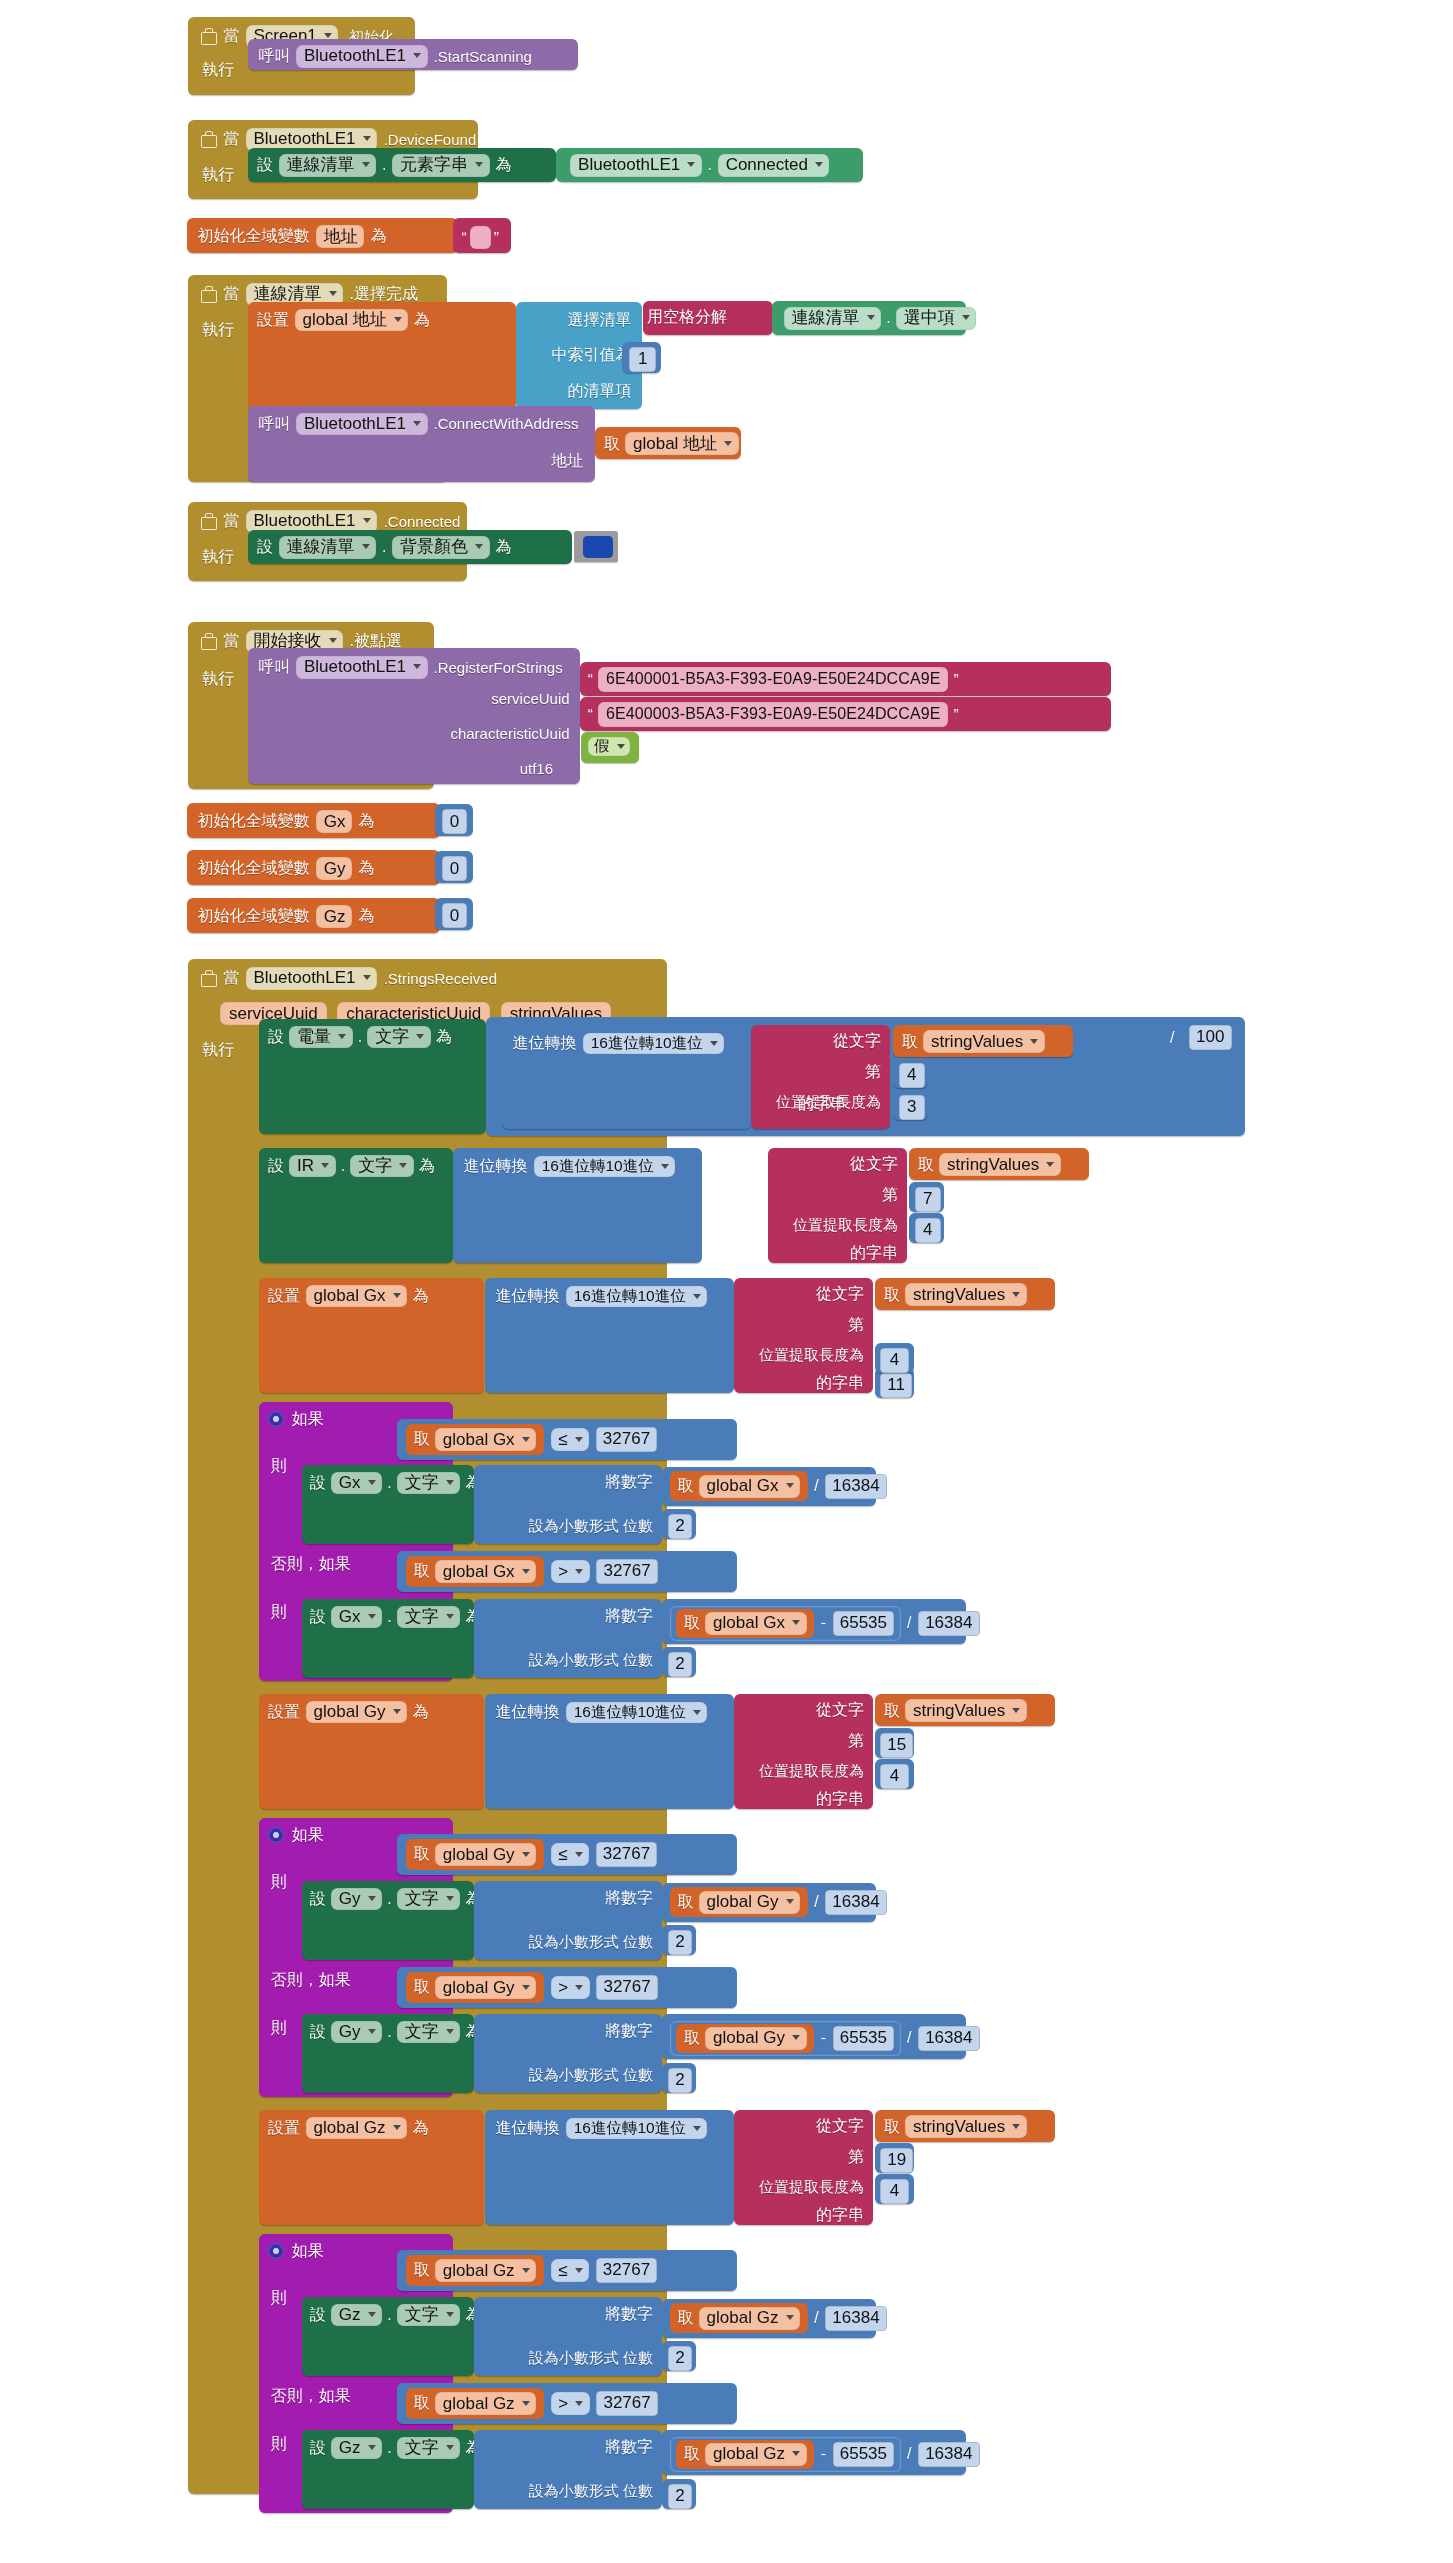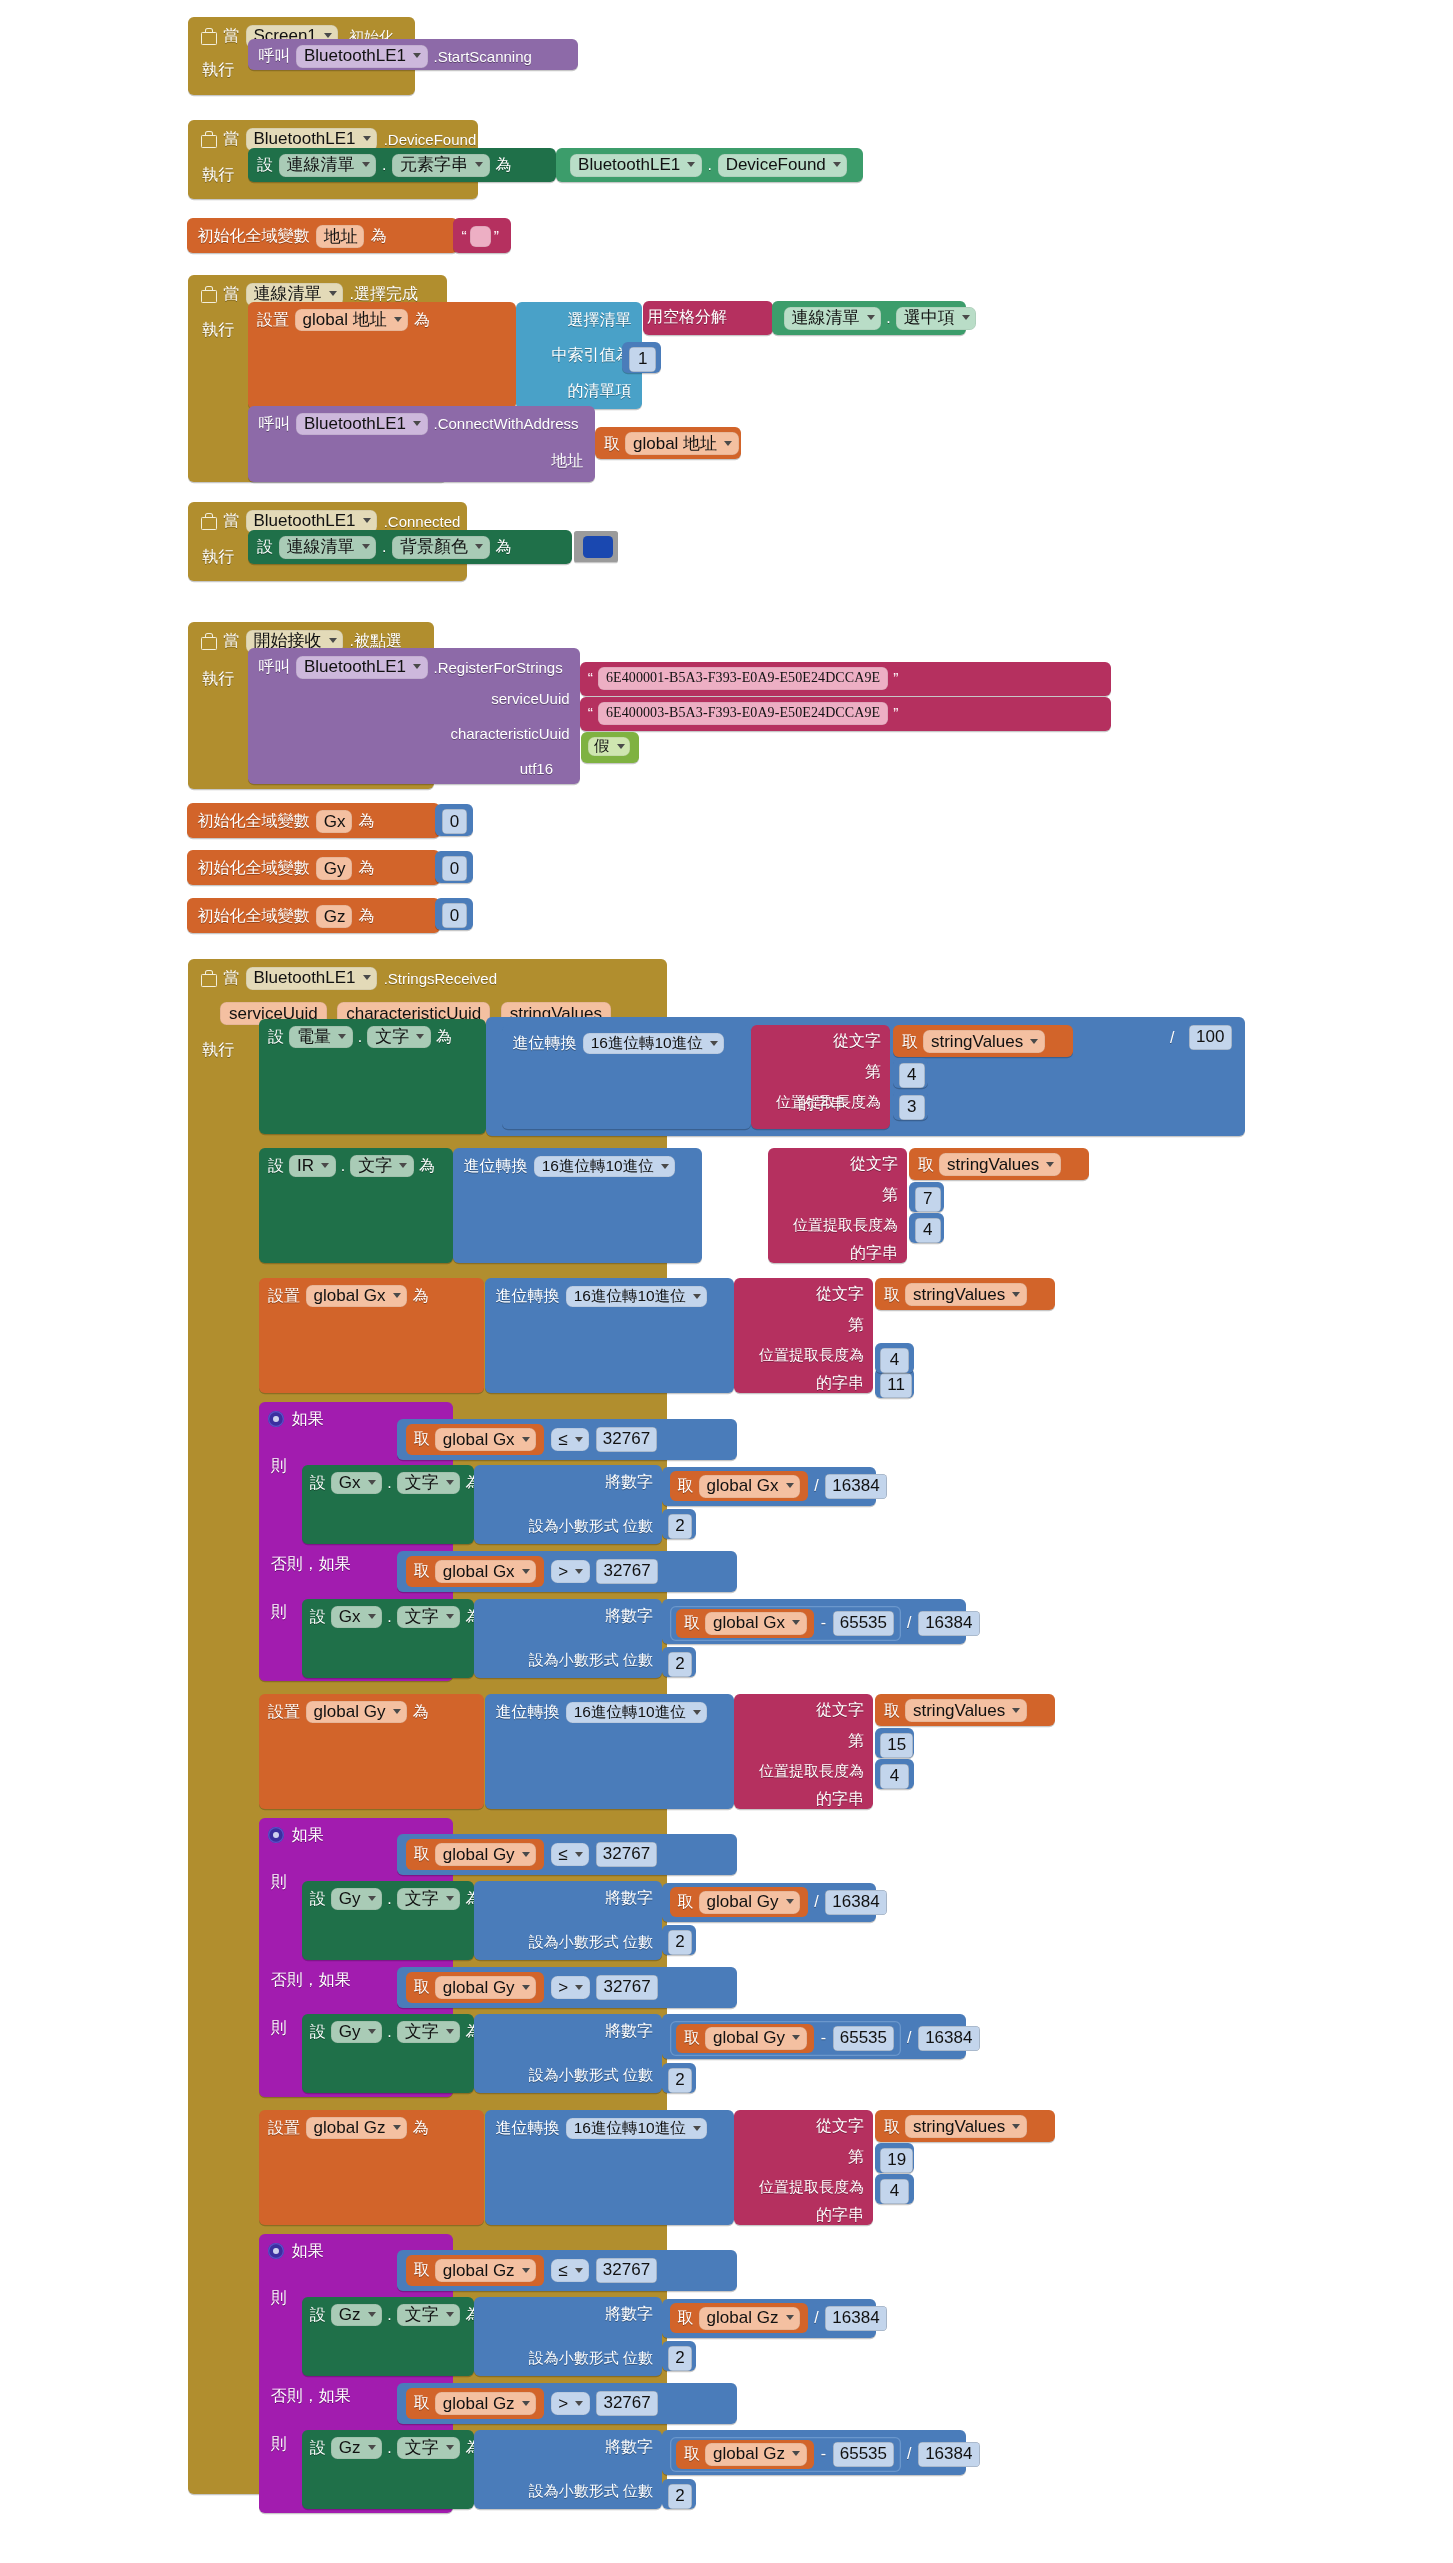--- a/index.html
+++ b/index.html
@@ -43,23 +43,23 @@
   .c-text    {background:#b5305f;}
   .c-ctrl    {background:#a21caf;}           
   .c-logic   {background:#7fb241;}           
   .c-logic-f {background:#cfe6b0;}
   .c-list    {background:#49a1c8;}           
   .c-colorw  {background:#9b9b9b;}
 
   
   .q{color:#fff;font-size:15.5px;}
 
-  .strfld{background:#edafc4;border-radius:5.8px;color:#111;font-size:14px;
+  .strfld{background:#edafc4;border-radius:5.8px;color:#111;font-size:16px;
           padding:3.2px 7.8px;white-space:nowrap;letter-spacing:0.1px;
-          box-shadow:inset 0 0 0 0.6px rgba(0,0,0,.10);font-family:Liberation Serif, serif;}
+          box-shadow:inset 0 0 0 0.6px rgba(0,0,0,.10);}
 
   .numfld{background:#c3d5ec;border-radius:4.5px;color:#111;font-size:17px;
           padding:2.6px 7.1px;white-space:nowrap;text-align:center;
           box-shadow:inset 0 0 0 0.6px rgba(0,0,0,.25);}
 
   .gear{width:16px;height:16px;border-radius:50%;background:#3b2fa0;
         position:relative;box-shadow:inset 0 0 0 1.3px #5b50c8;}
   .gear:after{content:"";position:absolute;left:50%;top:50%;
         width:5.8px;height:5.8px;margin:-2.9px 0 0 -2.9px;border-radius:50%;
         background:#cfd2ef;}
@@ -131,21 +131,21 @@
   </div>
 </div>
 <div class="blk c-get" style="left:556px;top:148px;width:307px;height:34px;">
   <div class="row" style="position:absolute;left:14.3px;top:5.8px;gap:5.8px;">
     <span class="fld c-get-f">
       <span>BluetoothLE1</span>
           <span class="caret"></span>
     </span>
     <span class="lbl">.</span>
     <span class="fld c-get-f">
-      <span>DeviceFound</span>
+      <span>Connected</span>
           <span class="caret"></span>
     </span>
   </div>
 </div>
 
 <div class="blk c-var" style="left:187px;top:218px;width:271px;height:35px;">
   <div class="row" style="position:absolute;left:10.4px;top:7.1px;gap:6.5px;">
     <span class="lbl">初始化全域變數</span>
     <span class="fld c-var-f">
       <span>地址</span>

